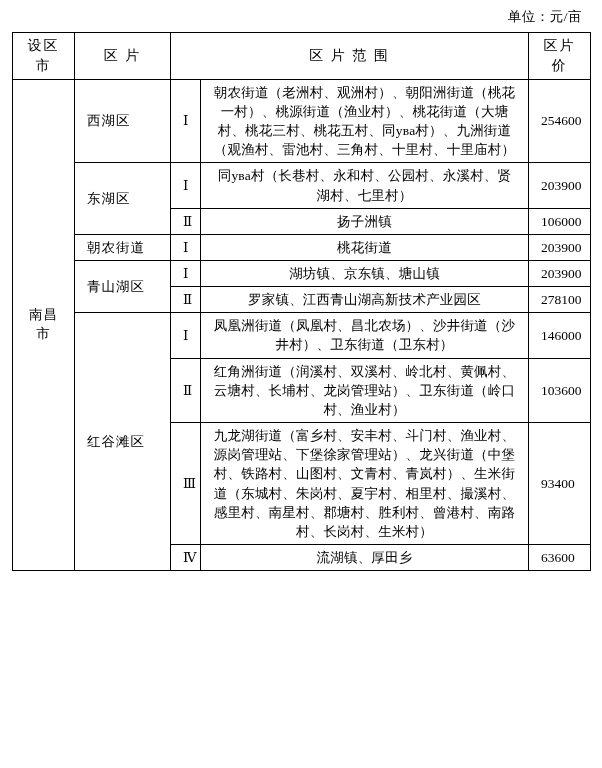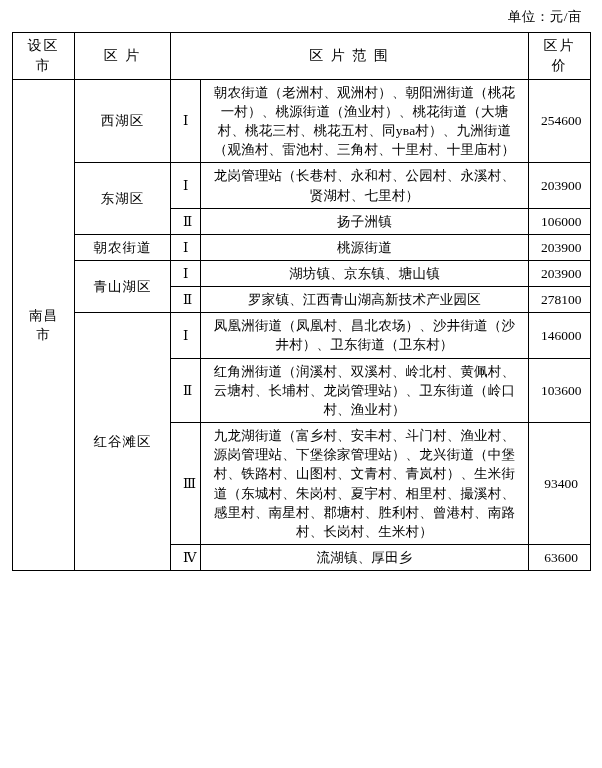--- a/index.html
+++ b/index.html
@@ -51,35 +51,36 @@
   col.c-city { width: 62px; }
   col.c-area { width: 96px; }
   col.c-lvl  { width: 30px; }
   col.c-scope{ width: 328px; }
   col.c-price{ width: 62px; }
 
   td.city {
     text-align: center;
     letter-spacing: 1px;
     font-size: 14px;
+    font-family: Liberation Mono, monospace;
   }
   td.area {
-    text-align: center;
+    text-align: left;
     letter-spacing: 1px;
   }
   td.lvl {
     text-align: center;
     font-size: 13px;
   }
   td.scope {
     text-align: center;
     letter-spacing: 0.2px;
   }
   td.price {
-    text-align: right;
+    text-align: left;
     padding-right: 5px;
     font-size: 13.5px;
   }
 </style>
 </head>
 <body>
 
 <div class="page">
 
   <div class="unit-line">单位：元/亩</div>
@@ -106,34 +107,34 @@
         <td class="city" rowspan="10">南昌市</td>
         <td class="area" rowspan="1">西湖区</td>
         <td class="lvl">Ⅰ</td>
         <td class="scope">朝农街道（老洲村、观洲村）、朝阳洲街道（桃花一村）、桃源街道（渔业村）、桃花街道（大塘村、桃花三村、桃花五村、同ува村）、九洲街道（观渔村、雷池村、三角村、十里村、十里庙村）</td>
         <td class="price">254600</td>
       </tr>
 
       <tr>
         <td class="area" rowspan="2">东湖区</td>
         <td class="lvl">Ⅰ</td>
-        <td class="scope">龙岗管理站（长巷村、永和村、公园村、永溪村、贤湖村、七里村）</td>
+        <td class="scope">同ува村（长巷村、永和村、公园村、永溪村、贤湖村、七里村）</td>
         <td class="price">203900</td>
       </tr>
 
       <tr>
         <td class="lvl">Ⅱ</td>
         <td class="scope">扬子洲镇</td>
         <td class="price">106000</td>
       </tr>
 
       <tr>
         <td class="area" rowspan="1">朝农街道</td>
         <td class="lvl">Ⅰ</td>
-        <td class="scope">桃源街道</td>
+        <td class="scope">桃花街道</td>
         <td class="price">203900</td>
       </tr>
 
       <tr>
         <td class="area" rowspan="2">青山湖区</td>
         <td class="lvl">Ⅰ</td>
         <td class="scope">湖坊镇、京东镇、塘山镇</td>
         <td class="price">203900</td>
       </tr>
 

